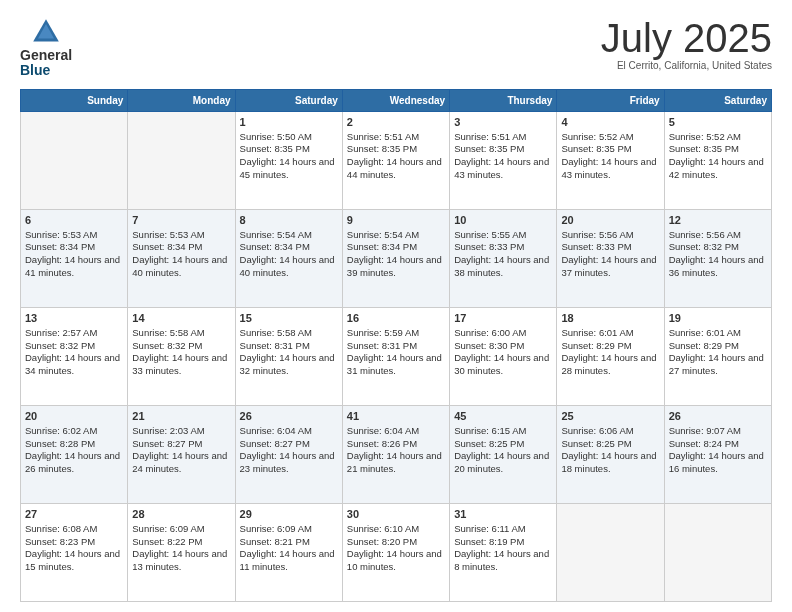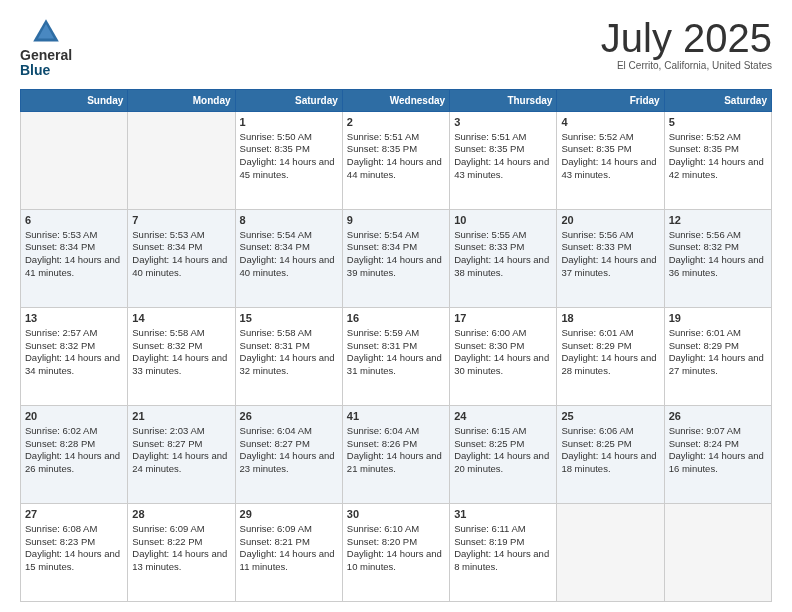--- a/index.html
+++ b/index.html
@@ -163,21 +163,21 @@
           <td><span class="day-num">16</span><span>Sunrise: 5:59 AM</span><br><span>Sunset: 8:31 PM</span><br><span>Daylight: 14 hours and 31 minutes.</span></td>
           <td><span class="day-num">17</span><span>Sunrise: 6:00 AM</span><br><span>Sunset: 8:30 PM</span><br><span>Daylight: 14 hours and 30 minutes.</span></td>
           <td><span class="day-num">18</span><span>Sunrise: 6:01 AM</span><br><span>Sunset: 8:29 PM</span><br><span>Daylight: 14 hours and 28 minutes.</span></td>
           <td><span class="day-num">19</span><span>Sunrise: 6:01 AM</span><br><span>Sunset: 8:29 PM</span><br><span>Daylight: 14 hours and 27 minutes.</span></td>
         </tr>
         <tr class="row-shaded">
           <td><span class="day-num">20</span><span>Sunrise: 6:02 AM</span><br><span>Sunset: 8:28 PM</span><br><span>Daylight: 14 hours and 26 minutes.</span></td>
           <td><span class="day-num">21</span><span>Sunrise: 2:03 AM</span><br><span>Sunset: 8:27 PM</span><br><span>Daylight: 14 hours and 24 minutes.</span></td>
           <td><span class="day-num">26</span><span>Sunrise: 6:04 AM</span><br><span>Sunset: 8:27 PM</span><br><span>Daylight: 14 hours and 23 minutes.</span></td>
           <td><span class="day-num">41</span><span>Sunrise: 6:04 AM</span><br><span>Sunset: 8:26 PM</span><br><span>Daylight: 14 hours and 21 minutes.</span></td>
-          <td><span class="day-num">24</span><span>Sunrise: 6:15 AM</span><br><span>Sunset: 8:25 PM</span><br><span>Daylight: 14 hours and 20 minutes.</span></td>
+          <td><span class="day-num">45</span><span>Sunrise: 6:15 AM</span><br><span>Sunset: 8:25 PM</span><br><span>Daylight: 14 hours and 20 minutes.</span></td>
           <td><span class="day-num">25</span><span>Sunrise: 6:06 AM</span><br><span>Sunset: 8:25 PM</span><br><span>Daylight: 14 hours and 18 minutes.</span></td>
           <td><span class="day-num">26</span><span>Sunrise: 9:07 AM</span><br><span>Sunset: 8:24 PM</span><br><span>Daylight: 14 hours and 16 minutes.</span></td>
         </tr>
         <tr>
           <td><span class="day-num">27</span><span>Sunrise: 6:08 AM</span><br><span>Sunset: 8:23 PM</span><br><span>Daylight: 14 hours and 15 minutes.</span></td>
           <td><span class="day-num">28</span><span>Sunrise: 6:09 AM</span><br><span>Sunset: 8:22 PM</span><br><span>Daylight: 14 hours and 13 minutes.</span></td>
           <td><span class="day-num">29</span><span>Sunrise: 6:09 AM</span><br><span>Sunset: 8:21 PM</span><br><span>Daylight: 14 hours and 11 minutes.</span></td>
           <td><span class="day-num">30</span><span>Sunrise: 6:10 AM</span><br><span>Sunset: 8:20 PM</span><br><span>Daylight: 14 hours and 10 minutes.</span></td>
           <td><span class="day-num">31</span><span>Sunrise: 6:11 AM</span><br><span>Sunset: 8:19 PM</span><br><span>Daylight: 14 hours and 8 minutes.</span></td>
           <td class="empty"></td>

